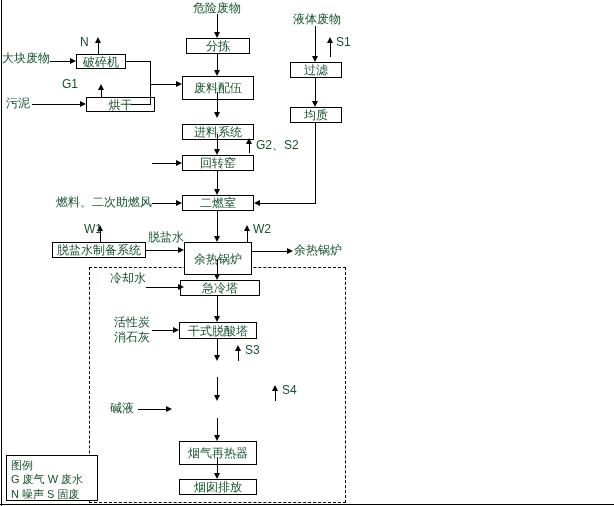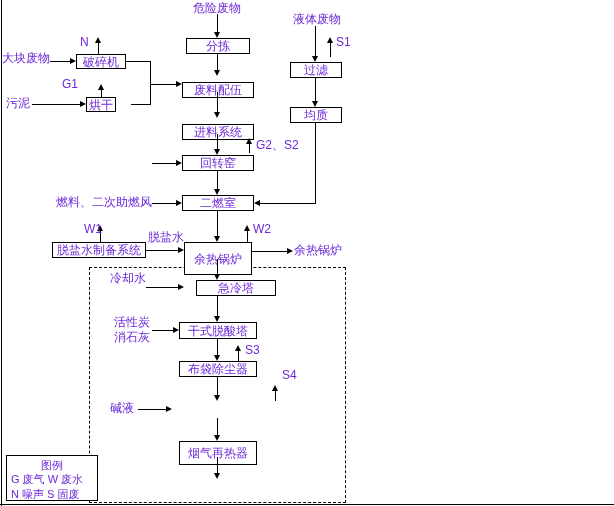--- a/index.html
+++ b/index.html
@@ -1,38 +1,38 @@
 <!DOCTYPE html>
 <html><head>
 <meta charset="utf-8">
 <style>
   html,body{margin:0;padding:0;background:#fff;}
   #canvas{
     position:relative;width:614px;height:506px;background:#ffffff;
     font-family:"Liberation Sans","DejaVu Sans",sans-serif;
-    font-size:12px;color:#6d28d9;overflow:hidden;
+    font-size:12px;color:#14532d;overflow:hidden;
   }
   .box{
     position:absolute;border:1px solid #000;background:#fff;
     display:flex;align-items:center;justify-content:center;
     white-space:nowrap;font-size:12px;line-height:1;box-sizing:border-box;
   }
   .lbl{position:absolute;white-space:nowrap;font-size:12px;line-height:1.1;}
   .h{position:absolute;height:1px;background:#000;}
   .v{position:absolute;width:1px;background:#000;}
   .ad{position:absolute;width:0;height:0;border-left:3px solid transparent;border-right:3px solid transparent;border-top:6px solid #000;}
   .au{position:absolute;width:0;height:0;border-left:3px solid transparent;border-right:3px solid transparent;border-bottom:6px solid #000;}
   .ar{position:absolute;width:0;height:0;border-top:3px solid transparent;border-bottom:3px solid transparent;border-left:6px solid #000;}
   .al{position:absolute;width:0;height:0;border-top:3px solid transparent;border-bottom:3px solid transparent;border-right:6px solid #000;}
   .dashed{position:absolute;border:1px dashed #000;box-sizing:border-box;}
   .legend{
     position:absolute;border:1px solid #000;background:#fff;
     font-size:11px;line-height:1.3;padding:2px 4px;box-sizing:border-box;
   }
-  .legend .t{text-align:center;}
+  .legend .t{}
 </style>
 </head>
 <body>
 
 <div id="canvas">
 
   <div class="v" style="left:1px;top:0;height:506px"></div>
   <div class="h" style="left:0;top:504px;width:614px"></div>
 
   <div class="dashed" style="left:89px;top:267px;width:257px;height:236px"></div>
@@ -43,32 +43,32 @@
   <div class="lbl" style="left:6px;top:97px">污泥</div>
   <div class="lbl" style="left:56px;top:196px">燃料、二次助燃风</div>
   <div class="lbl" style="left:148px;top:231px">脱盐水</div>
   <div class="lbl" style="left:294px;top:244px">余热锅炉</div>
   <div class="lbl" style="left:110px;top:272px">冷却水</div>
   <div class="lbl" style="left:114px;top:316px">活性炭</div>
   <div class="lbl" style="left:114px;top:331px">消石灰</div>
   <div class="lbl" style="left:110px;top:402px">碱液</div>
 
   <div class="box" style="left:186px;top:38px;width:64px;height:16px">分拣</div>
-  <div class="box" style="left:182px;top:82px;width:72px;height:16px">废料配伍</div>
+  <div class="box" style="left:182px;top:76px;width:72px;height:24px">废料配伍</div>
   <div class="box" style="left:182px;top:124px;width:72px;height:16px">进料系统</div>
   <div class="box" style="left:182px;top:155px;width:72px;height:16px">回转窑</div>
   <div class="box" style="left:182px;top:195px;width:72px;height:16px">二燃室</div>
   <div class="box" style="left:184px;top:242px;width:68px;height:33px">余热锅炉</div>
-  <div class="box" style="left:196px;top:280px;width:80px;height:16px">急冷塔</div>
+  <div class="box" style="left:180px;top:280px;width:80px;height:16px">急冷塔</div>
   <div class="box" style="left:179px;top:322px;width:78px;height:17px">干式脱酸塔</div>
-  <div class="box" style="left:179px;top:361px;width:78px;height:16px">布袋除尘器</div>
   <div class="box" style="left:179px;top:441px;width:78px;height:24px">烟气再热器</div>
+  <div class="box" style="left:179px;top:479px;width:78px;height:16px">烟囱排放</div>
 
   <div class="box" style="left:76px;top:54px;width:50px;height:15px">破碎机</div>
-  <div class="box" style="left:86px;top:97px;width:30px;height:15px">烘干</div>
+  <div class="box" style="left:86px;top:97px;width:69px;height:15px">烘干</div>
   <div class="box" style="left:290px;top:62px;width:52px;height:16px">过滤</div>
   <div class="box" style="left:290px;top:107px;width:52px;height:16px">均质</div>
   <div class="box" style="left:52px;top:242px;width:94px;height:16px">脱盐水制备系统</div>
 
   <div class="v" style="left:217px;top:14px;height:19px"></div>
   <div class="ad" style="left:214px;top:32px"></div>
 
   <div class="v" style="left:217px;top:54px;height:17px"></div>
   <div class="ad" style="left:214px;top:70px"></div>
 
@@ -168,21 +168,21 @@
   <div class="v" style="left:247px;top:230px;height:12px"></div>
   <div class="au" style="left:244px;top:225px"></div>
   <div class="lbl" style="left:253px;top:223px">W2</div>
 
   <div class="v" style="left:238px;top:350px;height:11px"></div>
   <div class="au" style="left:235px;top:345px"></div>
   <div class="lbl" style="left:245px;top:344px">S3</div>
 
   <div class="v" style="left:275px;top:390px;height:11px"></div>
   <div class="au" style="left:272px;top:385px"></div>
-  <div class="lbl" style="left:282px;top:369px">S4</div>
+  <div class="lbl" style="left:282px;top:384px">S4</div>
 
   <div class="legend" style="left:6px;top:455px;width:92px;height:46px">
     <div class="t">图例</div>
     <div>G 废气 W 废水</div>
     <div>N 噪声 S 固废</div>
   </div>
 
 </div>
 
 </body></html>

